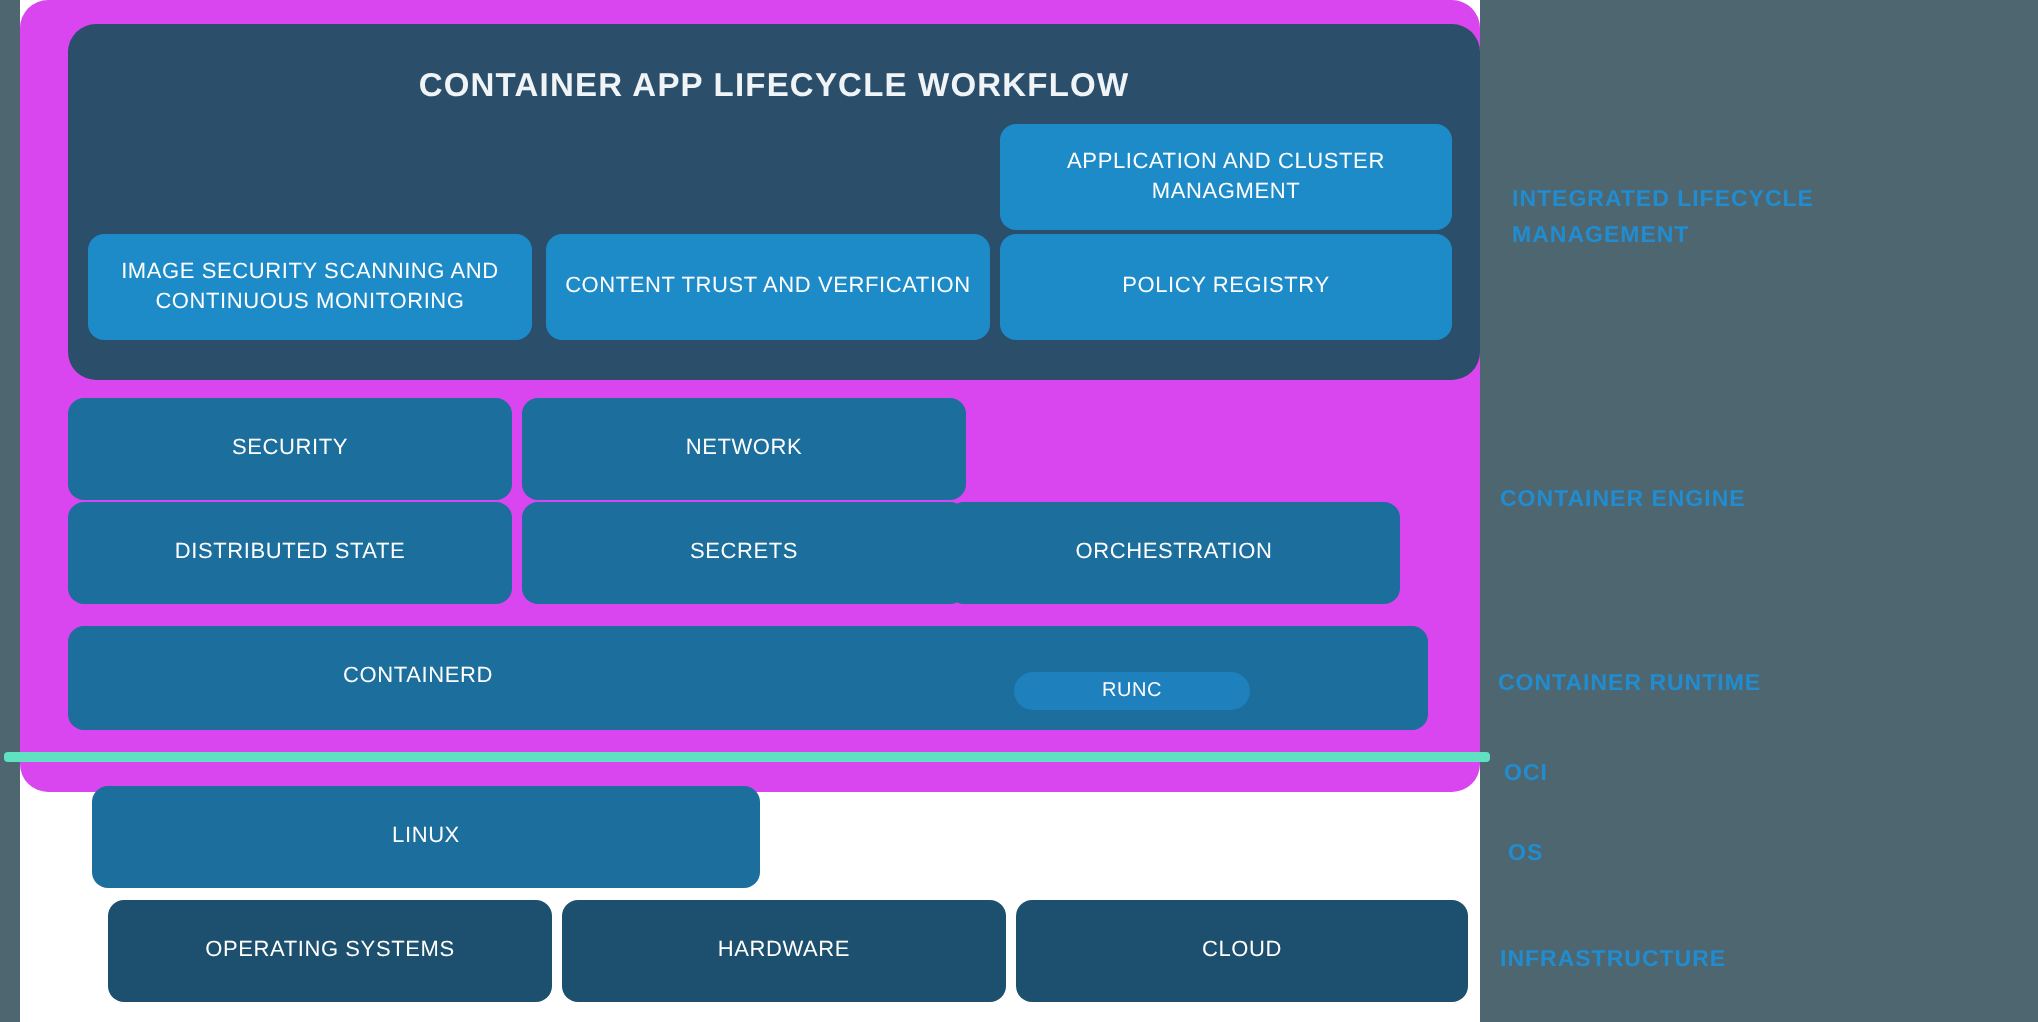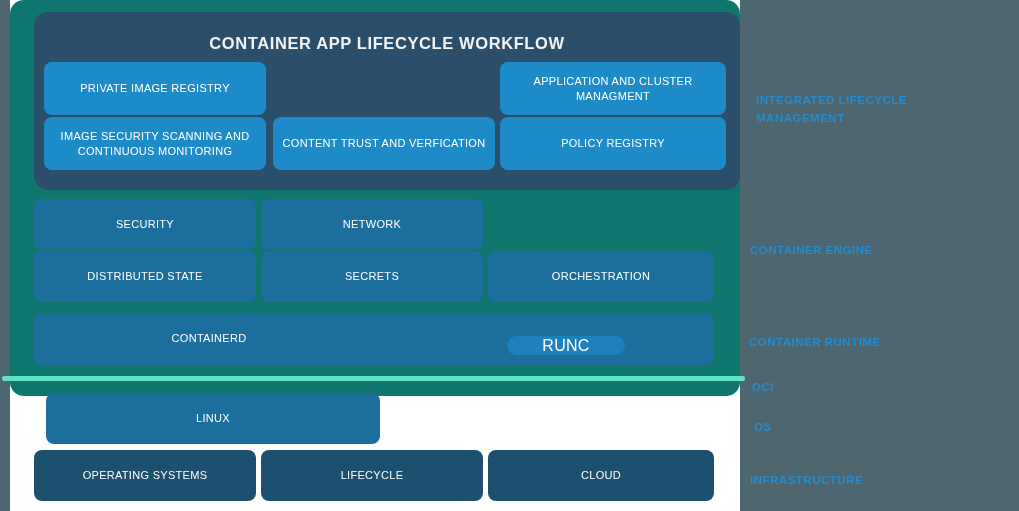--- a/index.html
+++ b/index.html
@@ -35,21 +35,21 @@
     height: 511px;
     background: #4d6670;
   }
   
   .panel {
     position: absolute;
     left: 10px;
     top: 0px;
     width: 730px;
     height: 396px;
-    background: #0f766e;
+    background: #d946ef;
     border-radius: 14px;
   }
   
   .lifecycle-card {
     position: absolute;
     left: 24px;
     top: 12px;
     width: 706px;
     height: 178px;
     background: #2b4f6b;
@@ -76,31 +76,31 @@
     text-align: center;
     color: #ffffff;
     font-size: 11px;
     letter-spacing: 0.3px;
     line-height: 1.35;
     box-sizing: border-box;
     padding: 4px 8px;
   }
   .box-bright { background: #1e8bc9; }
   .box-mid    { background: #1c6e9c; }
-  .box-dark   { background: #1d4f6e; }
+  .box-dark   { background: #1d4f6e; margin-left: 20px; }
 
   .runc-pill {
     position: absolute;
     border-radius: 12px;
     background: #1e80bd;
     display: flex;
     align-items: center;
     justify-content: center;
     color: #ffffff;
-    font-size: 16px;
+    font-size: 10px;
     letter-spacing: 0.3px;
   }
   
   .oci-line {
     position: absolute;
     left: 2px;
     top: 376px;
     width: 743px;
     height: 5px;
     background: #60e2c2;
@@ -123,50 +123,49 @@
 <div id="stage">
 
   <div class="slate-edge"></div>
   <div class="slate-band"></div>
 
   <div class="panel">
 
     <div class="lifecycle-card">
       <div class="lifecycle-title">CONTAINER APP LIFECYCLE WORKFLOW</div>
 
-      <div class="box box-bright" style="left:10px; top:50px; width:222px; height:53px;">PRIVATE IMAGE REGISTRY</div>
       <div class="box box-bright" style="left:466px; top:50px; width:226px; height:53px;">APPLICATION AND CLUSTER MANAGMENT</div>
 
       <div class="box box-bright" style="left:10px; top:105px; width:222px; height:53px;">IMAGE SECURITY SCANNING AND CONTINUOUS MONITORING</div>
       <div class="box box-bright" style="left:239px; top:105px; width:222px; height:53px;">CONTENT TRUST AND VERFICATION</div>
       <div class="box box-bright" style="left:466px; top:105px; width:226px; height:53px;">POLICY REGISTRY</div>
     </div>
 
     <div class="box box-mid" style="left:24px; top:199px; width:222px; height:51px;">SECURITY</div>
     <div class="box box-mid" style="left:251px; top:199px; width:222px; height:51px;">NETWORK</div>
 
     <div class="box box-mid" style="left:24px; top:251px; width:222px; height:51px;">DISTRIBUTED STATE</div>
     <div class="box box-mid" style="left:251px; top:251px; width:222px; height:51px;">SECRETS</div>
-    <div class="box box-mid" style="left:478px; top:251px; width:226px; height:51px;">ORCHESTRATION</div>
+    <div class="box box-mid" style="left:464px; top:251px; width:226px; height:51px;">ORCHESTRATION</div>
 
     <div class="box box-mid" style="left:24px; top:313px; width:680px; height:52px; justify-content:flex-start; padding-left:0;">
       <span style="position:absolute; left:0; top:18px; width:680px; text-align:center; transform:translateX(-165px);">CONTAINERD</span>
     </div>
     <div class="runc-pill" style="left:497px; top:336px; width:118px; height:19px;">RUNC</div>
 
   </div>
 
   <div class="oci-line"></div>
 
   <div class="panel" style="top:386px; height:125px; border-radius:0 0 14px 14px; background:transparent;">
 
     <div class="box box-mid" style="left:24px; top:7px; width:334px; height:51px;margin-left:12px;">LINUX</div>
 
     <div class="box box-dark" style="left:24px; top:64px; width:222px; height:51px;">OPERATING SYSTEMS</div>
-    <div class="box box-dark" style="left:251px; top:64px; width:222px; height:51px;">LIFECYCLE</div>
+    <div class="box box-dark" style="left:251px; top:64px; width:222px; height:51px;">HARDWARE</div>
     <div class="box box-dark" style="left:478px; top:64px; width:226px; height:51px;">CLOUD</div>
   </div>
 
   <div class="side-label" style="left:756px; top:91px; width:160px;">INTEGRATED LIFECYCLE MANAGEMENT</div>
   <div class="side-label" style="left:750px; top:241px; width:180px;">CONTAINER ENGINE</div>
   <div class="side-label" style="left:749px; top:333px; width:180px;">CONTAINER RUNTIME</div>
   <div class="side-label" style="left:752px; top:378px; width:100px;">OCI</div>
   <div class="side-label" style="left:754px; top:418px; width:100px;">OS</div>
   <div class="side-label" style="left:750px; top:471px; width:180px;">INFRASTRUCTURE</div>
 

